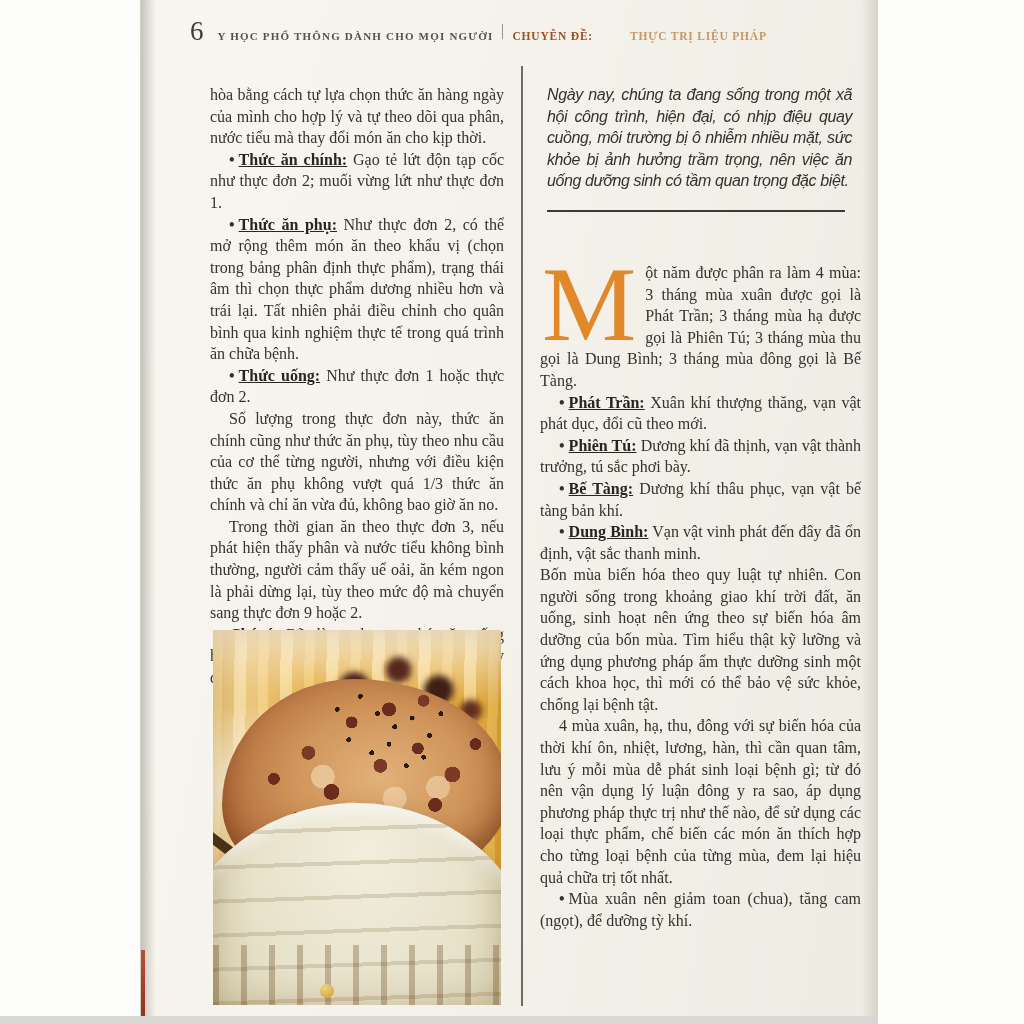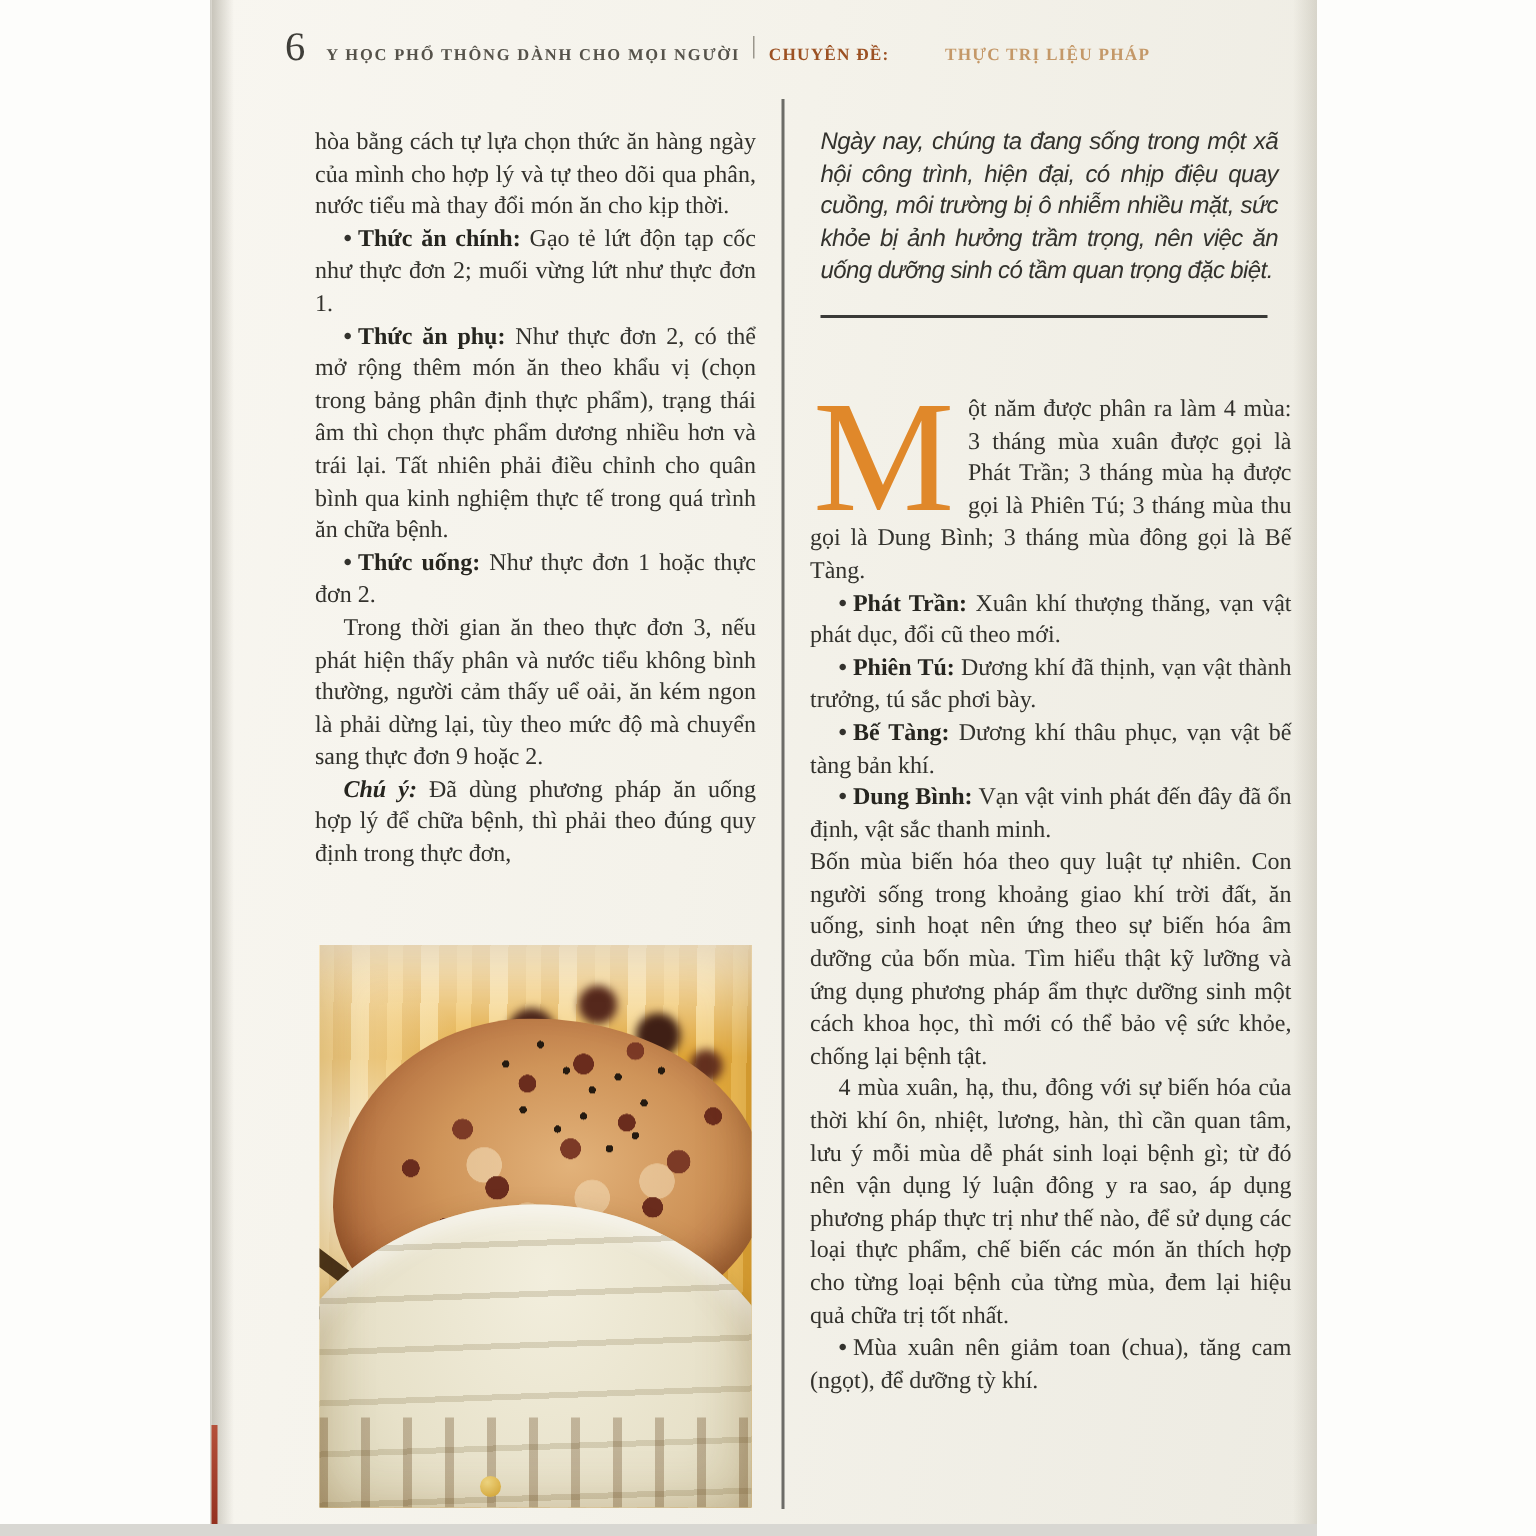--- a/index.html
+++ b/index.html
@@ -40,21 +40,21 @@
   .topic-title { font-size:11.5px; font-weight:bold; letter-spacing:.8px; color:#c49868;margin-left:32px; }
 
   
   .col-divider { position:absolute; left:521px; top:66px; width:2px; height:940px; background:#4a4a46; opacity:.8; }
 
   .left-col  { position:absolute; left:210px; top:84px; width:294px; }
   .right-col { position:absolute; left:540px; top:84px; width:321px; }
 
   .body-text p { font-size:16px; line-height:21.6px; color:#33322d; text-align:justify; }
   .indent { text-indent:19px; }
-  .blabel { font-weight:bold; color:#26251f; }
+  .blabel { font-weight:bold; color:#26251f;text-decoration:underline; }
   .bullet { font-weight:bold; margin-right:4px; }
   .note-label { font-weight:bold; font-style:italic; color:#26251f; }
 
   
   .intro {
     font-family:"Liberation Sans", sans-serif; font-style:italic;
     font-size:18px; line-height:29px; letter-spacing:-.4px; color:#2b2b28;
     text-align:justify; margin-left:7px; width:305px;
   }
   .section-rule { width:298px; height:2px; background:#3a3a37; margin:18px 0 0 7px; }
@@ -164,20 +164,21 @@
     <p><span>hòa bằng cách tự lựa chọn thức ăn hàng ngày của mình cho hợp lý và tự theo dõi qua phân, nước tiểu mà thay đổi món ăn cho kịp thời.</span></p>
     <p class="indent">
       <span class="bullet">•</span><span class="blabel">Thức ăn chính:</span> <span>Gạo tẻ lứt độn tạp cốc như thực đơn 2; muối vừng lứt như thực đơn 1.</span>
     </p>
     <p class="indent">
       <span class="bullet">•</span><span class="blabel">Thức ăn phụ:</span> <span>Như thực đơn 2, có thể mở rộng thêm món ăn theo khẩu vị (chọn trong bảng phân định thực phẩm), trạng thái âm thì chọn thực phẩm dương nhiều hơn và trái lại. Tất nhiên phải điều chỉnh cho quân bình qua kinh nghiệm thực tế trong quá trình ăn chữa bệnh.</span>
     </p>
     <p class="indent">
       <span class="bullet">•</span><span class="blabel">Thức uống:</span> <span>Như thực đơn 1 hoặc thực đơn 2.</span>
     </p>
+    <p class="indent"><span>Số lượng trong thực đơn này, thức ăn chính cũng như thức ăn phụ, tùy theo nhu cầu của cơ thể từng người, nhưng với điều kiện thức ăn phụ không vượt quá 1/3 thức ăn chính và chỉ ăn vừa đủ, không bao giờ ăn no.</span></p>
     <p class="indent"><span>Trong thời gian ăn theo thực đơn 3, nếu phát hiện thấy phân và nước tiểu không bình thường, người cảm thấy uể oải, ăn kém ngon là phải dừng lại, tùy theo mức độ mà chuyển sang thực đơn 9 hoặc 2.</span></p>
     <p class="indent">
       <span class="note-label">Chú ý:</span> <span>Đã dùng phương pháp ăn uống hợp lý để chữa bệnh, thì phải theo đúng quy định trong thực đơn,</span>
     </p>
   </div>
 
   <div class="photo">
     <div class="chopstick1"></div>
     <div class="chopstick2"></div>
     <div class="beans-top"></div>

